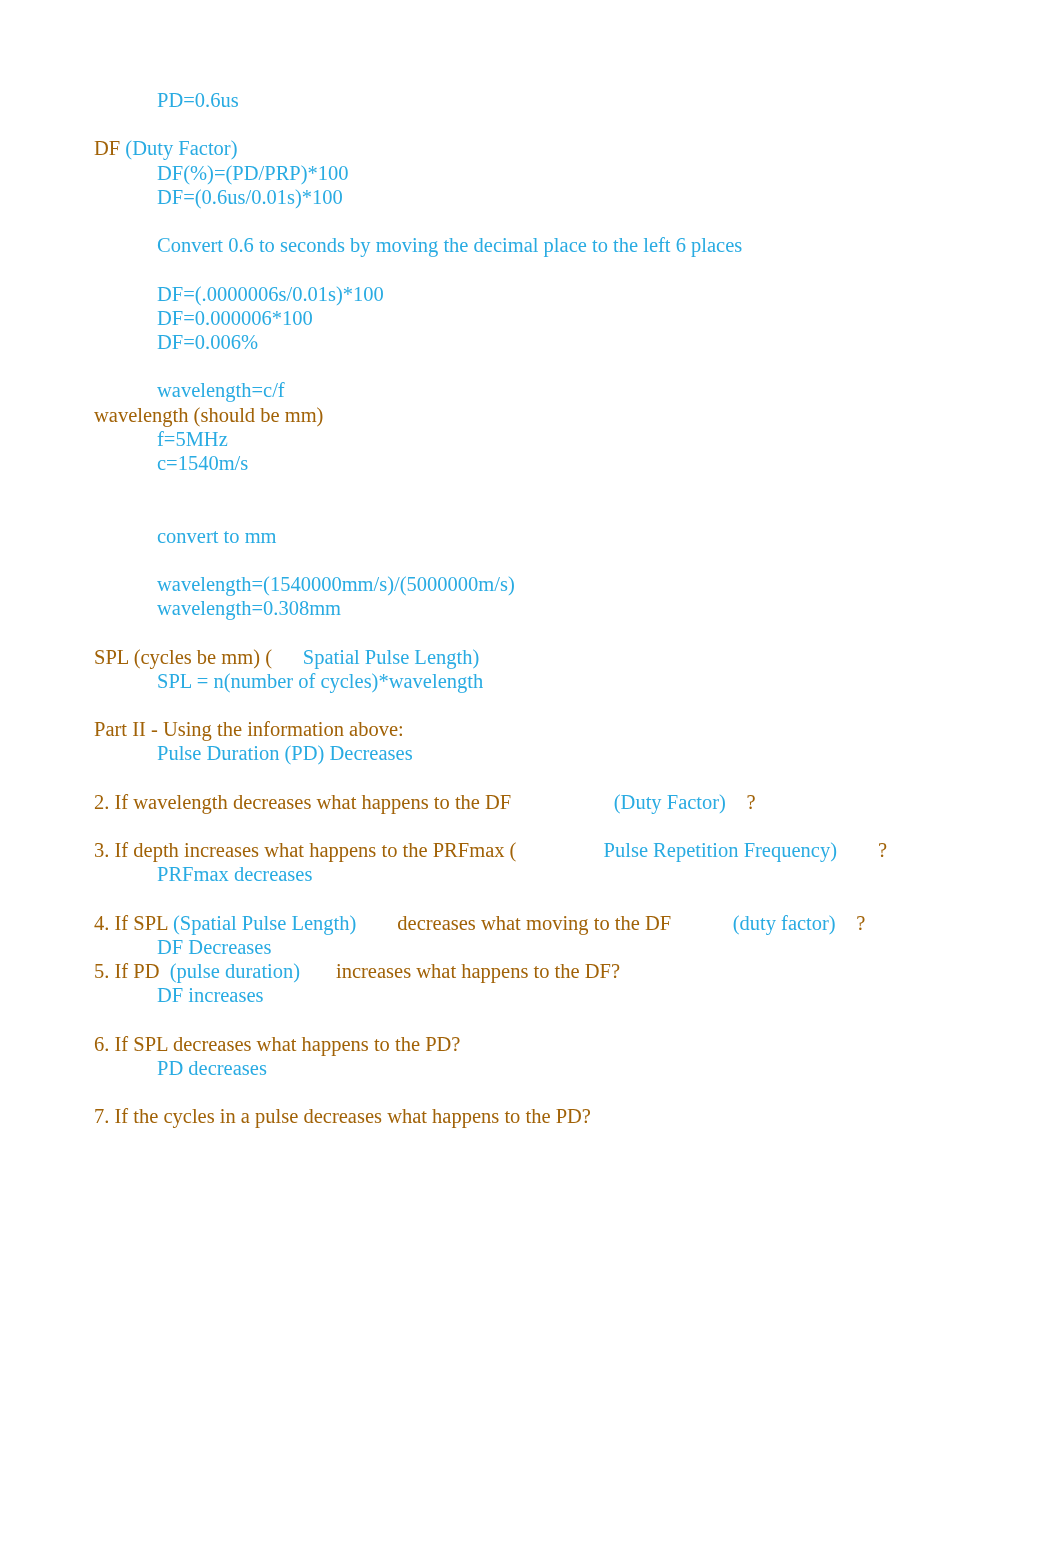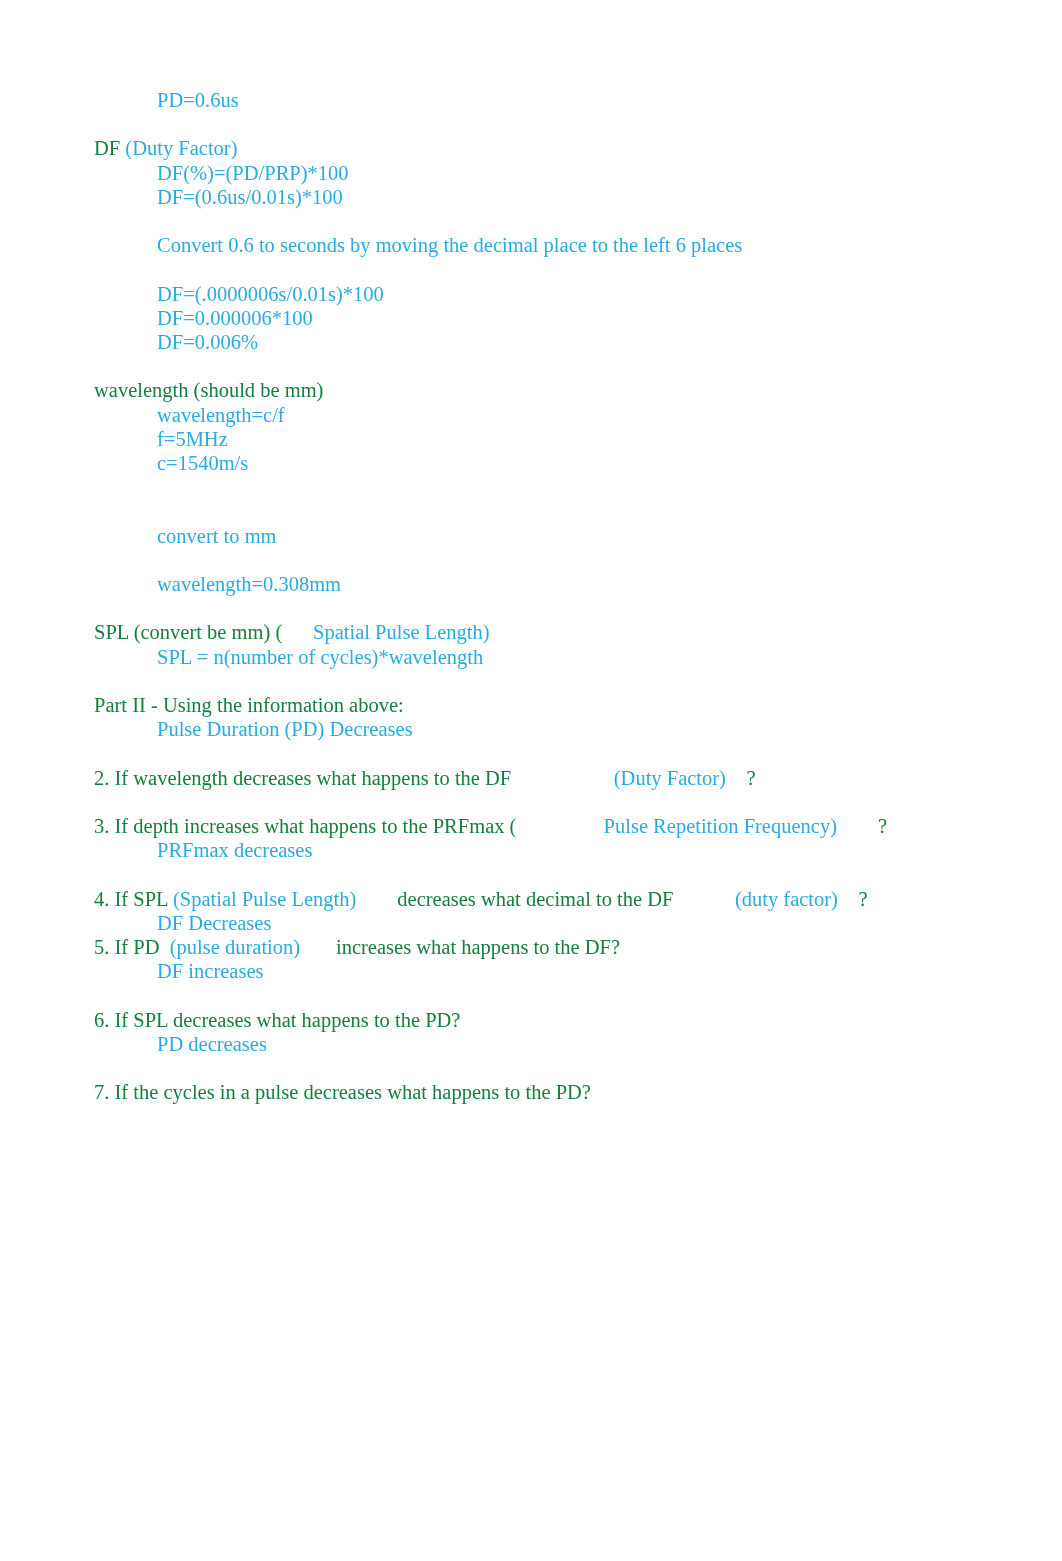--- a/index.html
+++ b/index.html
@@ -40,21 +40,21 @@
     height: 24.2px;
     line-height: 24.2px;
   }
   .indent {
     padding-left: 63px;
   }
   .cy {
     color: #29ABE2;
   }
   .blk {
-    color: #15803d;
+    color: #a16207;
   }
 </style>
 </head>
 <body>
 
 <div class="page">
   <div class="doc" id="doc-root">
       <div>
         <div class="line indent"><span class="cy">PD=0.6us</span></div>
       </div>
@@ -69,50 +69,51 @@
         <div class="line indent"><span class="cy">Convert 0.6 to seconds by moving the decimal place to the left 6 places</span></div>
         <div class="line blank">&nbsp;</div>
         <div class="line indent"><span class="cy">DF=(.0000006s/0.01s)*100</span></div>
         <div class="line indent"><span class="cy">DF=0.000006*100</span></div>
         <div class="line indent"><span class="cy">DF=0.006%</span></div>
       </div>
       <div>
         <div class="line blank">&nbsp;</div>
       </div>
       <div>
+        <div class="line indent"><span class="cy">wavelength=c/f</span></div>
         <div class="line"><span class="blk">wavelength (should be mm)</span></div>
-        <div class="line indent"><span class="cy">wavelength=c/f</span></div>
         <div class="line indent"><span class="cy">f=5MHz</span></div>
         <div class="line indent"><span class="cy">c=1540m/s</span></div>
         <div class="line blank">&nbsp;</div>
         <div class="line blank">&nbsp;</div>
         <div class="line indent"><span class="cy">convert to mm</span></div>
         <div class="line blank">&nbsp;</div>
+        <div class="line indent"><span class="cy">wavelength=(1540000mm/s)/(5000000m/s)</span></div>
         <div class="line indent"><span class="cy">wavelength=0.308mm</span></div>
       </div>
       <div>
         <div class="line blank">&nbsp;</div>
       </div>
       <div>
-        <div class="line"><span class="blk">SPL (convert be mm) (</span><span class="cy">      Spatial Pulse Length)</span></div>
+        <div class="line"><span class="blk">SPL (cycles be mm) (</span><span class="cy">      Spatial Pulse Length)</span></div>
         <div class="line indent"><span class="cy">SPL = n(number of cycles)*wavelength</span></div>
       </div>
       <div>
         <div class="line blank">&nbsp;</div>
       </div>
       <div>
         <div class="line"><span class="blk">Part II - Using the information above:</span></div>
         <div class="line indent"><span class="cy">Pulse Duration (PD) Decreases</span></div>
         <div class="line blank">&nbsp;</div>
         <div class="line"><span class="blk">2. If wavelength decreases what happens to the DF</span><span class="cy">                    (Duty Factor)</span><span class="blk">    ?</span></div>
         <div class="line blank">&nbsp;</div>
         <div class="line"><span class="blk">3. If depth increases what happens to the PRFmax (</span><span class="cy">                 Pulse Repetition Frequency)</span><span class="blk">        ?</span></div>
         <div class="line indent"><span class="cy">PRFmax decreases</span></div>
         <div class="line blank">&nbsp;</div>
-        <div class="line"><span class="blk">4. If SPL </span><span class="cy">(Spatial Pulse Length)</span><span class="blk">        decreases what decimal to the DF</span><span class="cy">            (duty factor)</span><span class="blk">    ?</span></div>
+        <div class="line"><span class="blk">4. If SPL </span><span class="cy">(Spatial Pulse Length)</span><span class="blk">        decreases what moving to the DF</span><span class="cy">            (duty factor)</span><span class="blk">    ?</span></div>
         <div class="line indent"><span class="cy">DF Decreases</span></div>
         <div class="line"><span class="blk">5. If PD </span><span class="cy"> (pulse duration)</span><span class="blk">       increases what happens to the DF?</span></div>
         <div class="line indent"><span class="cy">DF increases</span></div>
         <div class="line blank">&nbsp;</div>
         <div class="line"><span class="blk">6. If SPL decreases what happens to the PD?</span></div>
         <div class="line indent"><span class="cy">PD decreases</span></div>
         <div class="line blank">&nbsp;</div>
         <div class="line"><span class="blk">7. If the cycles in a pulse decreases what happens to the PD?</span></div>
       </div>
     </div>

